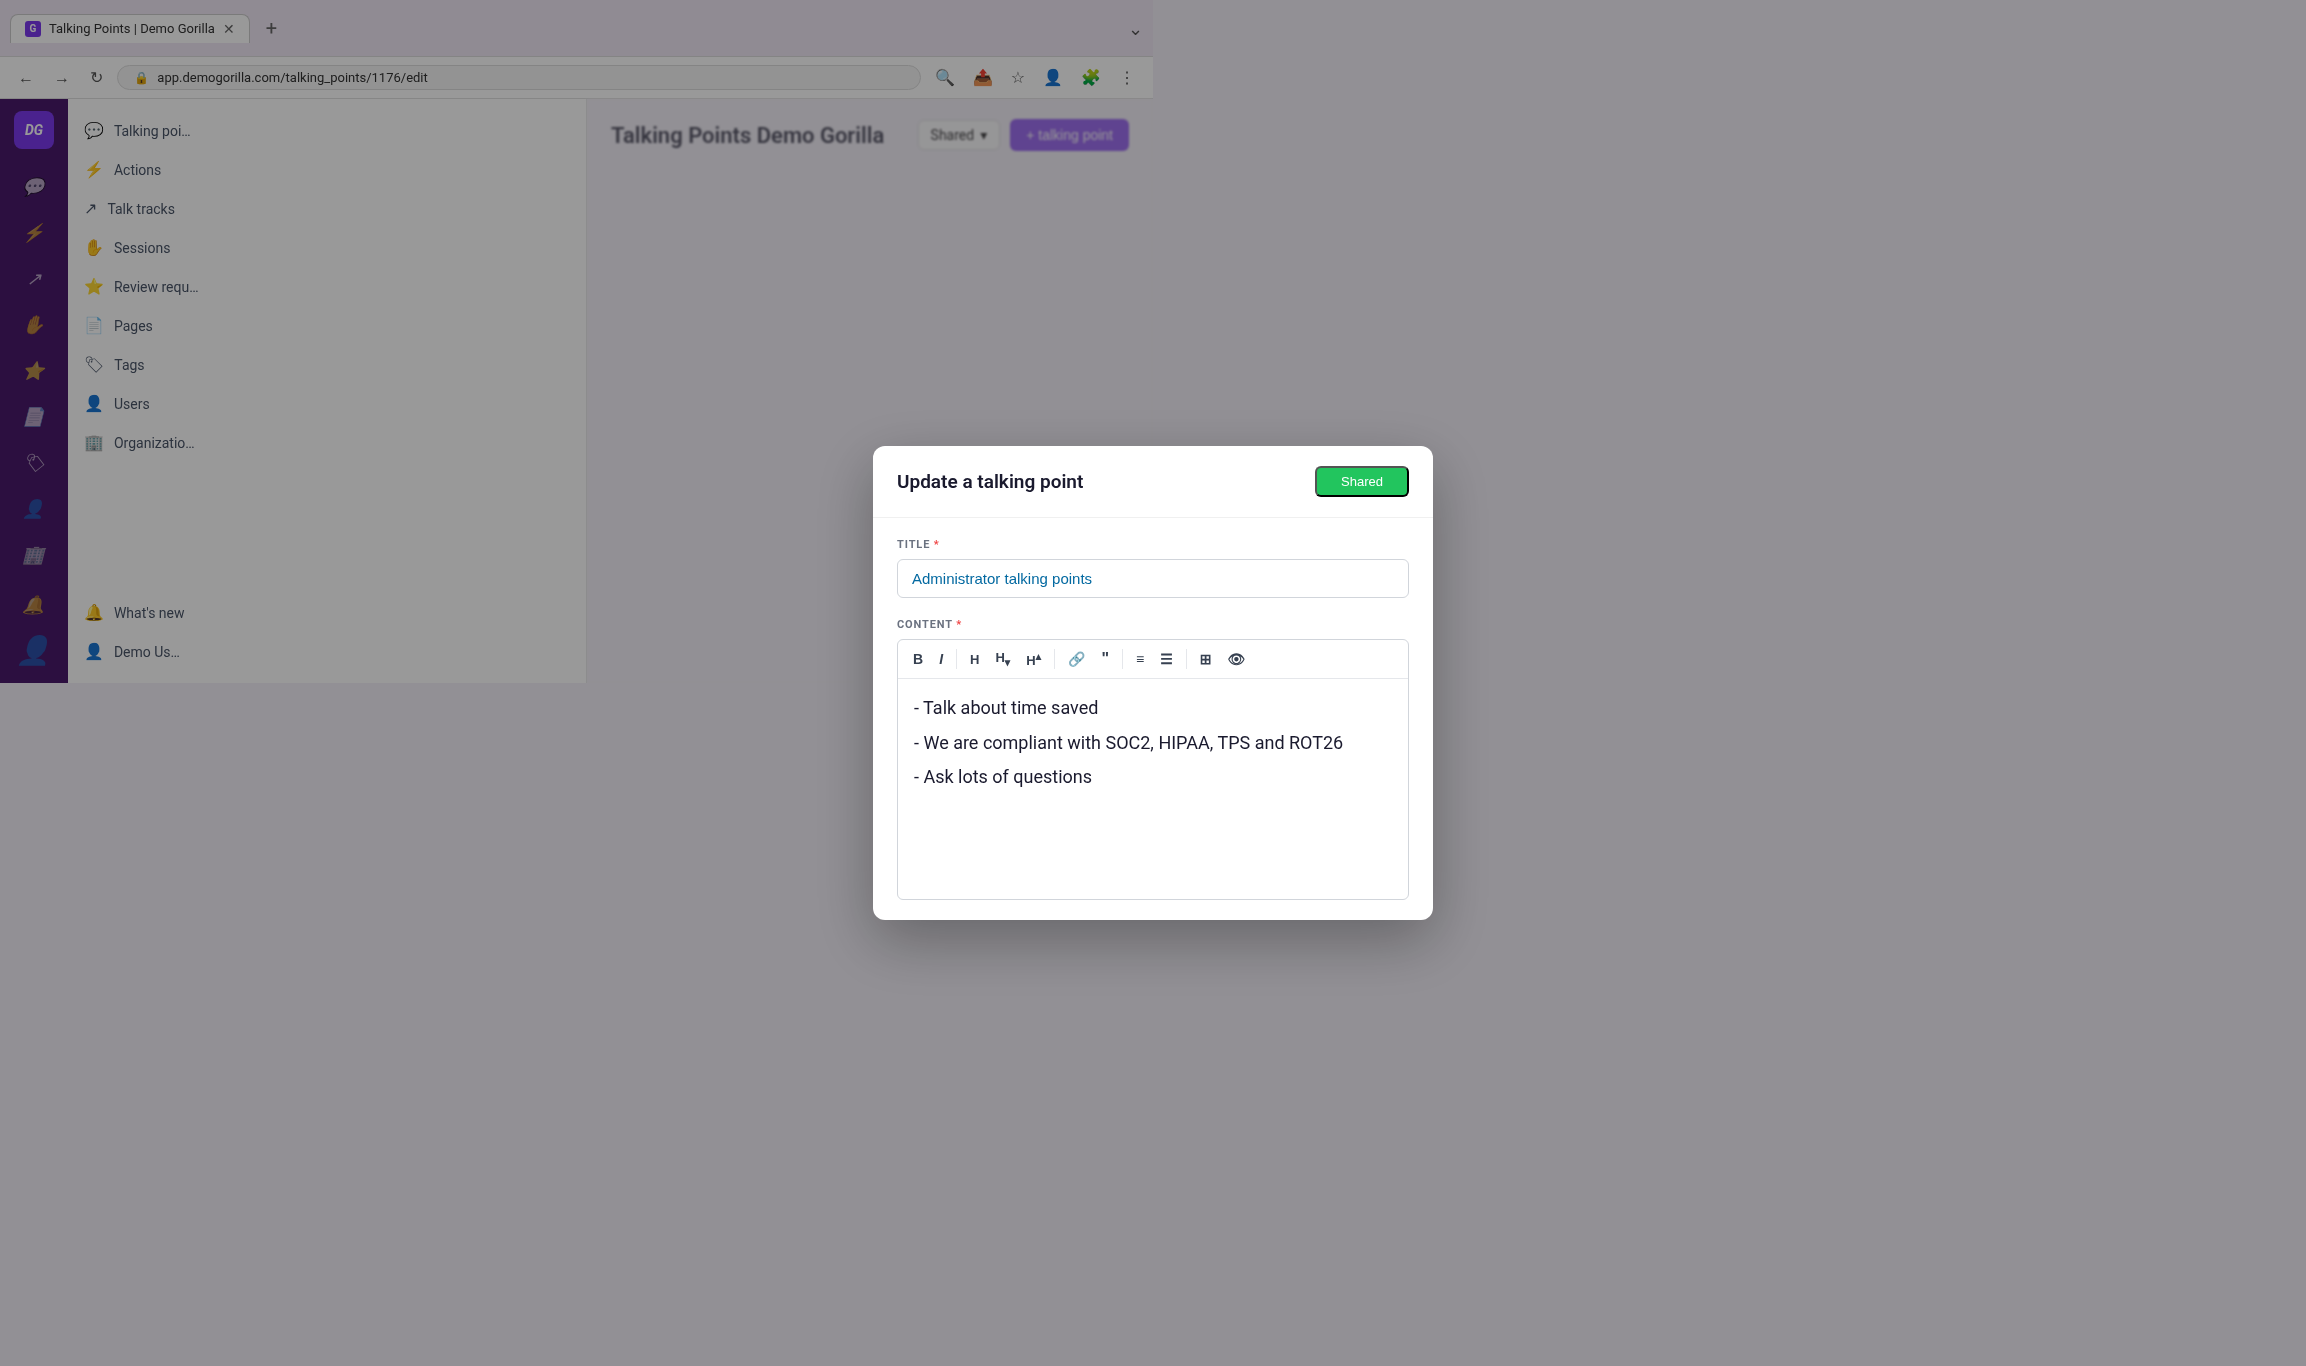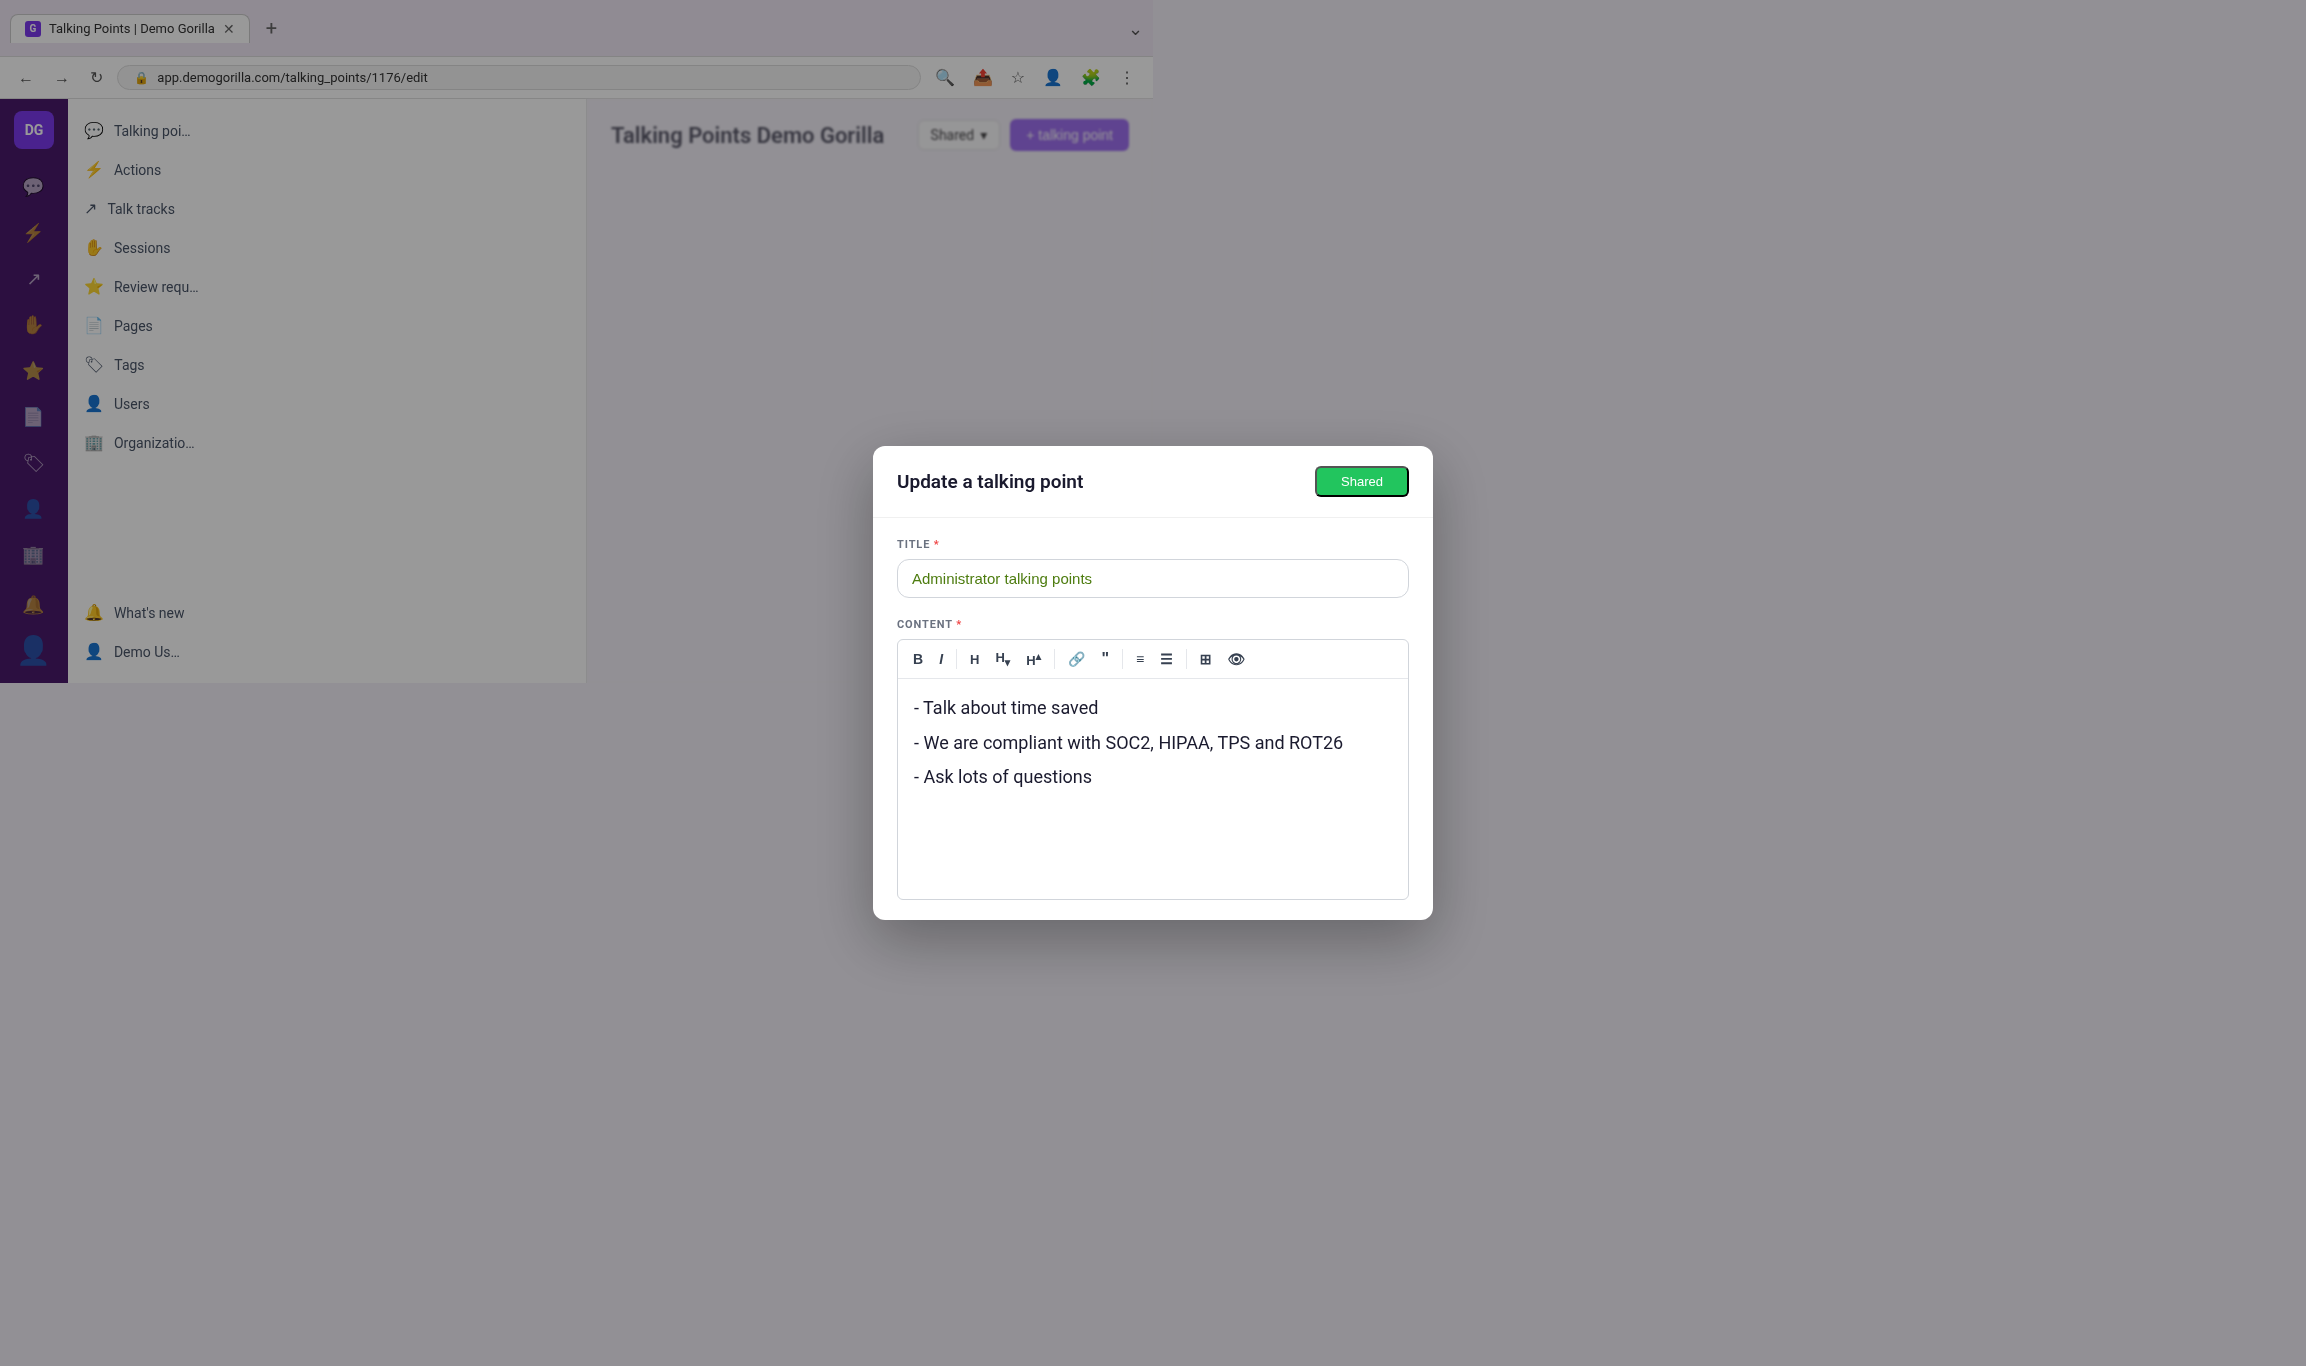--- a/index.html
+++ b/index.html
@@ -103,20 +103,21 @@
 
     
     .sidebar {
       width: 68px;
       background: #4a1a6b;
       display: flex;
       flex-direction: column;
       align-items: center;
       padding: 12px 0;
       gap: 4px;
+      font-style: italic;
     }
     .sidebar-logo {
       width: 40px;
       height: 40px;
       background: #7c3aed;
       border-radius: 8px;
       display: flex;
       align-items: center;
       justify-content: center;
       color: white;
@@ -248,24 +249,24 @@
       font-size: 11px;
       font-weight: 700;
       color: #6b7280;
       letter-spacing: 0.08em;
       margin-bottom: 8px;
     }
     .field-required { color: #ef4444; }
     .title-input {
       width: 100%;
       border: 1px solid #d1d5db;
-      border-radius: 12px;
+      border-radius: 6px;
       padding: 10px 14px;
       font-size: 15px;
-      color: #4d7c0f;
+      color: #0369a1;
       outline: none;
       margin-bottom: 20px;
     }
     .content-label { margin-bottom: 8px; }
     .editor-container {
       border: 1px solid #d1d5db;
       border-radius: 6px;
       overflow: hidden;
     }
     .editor-toolbar {

